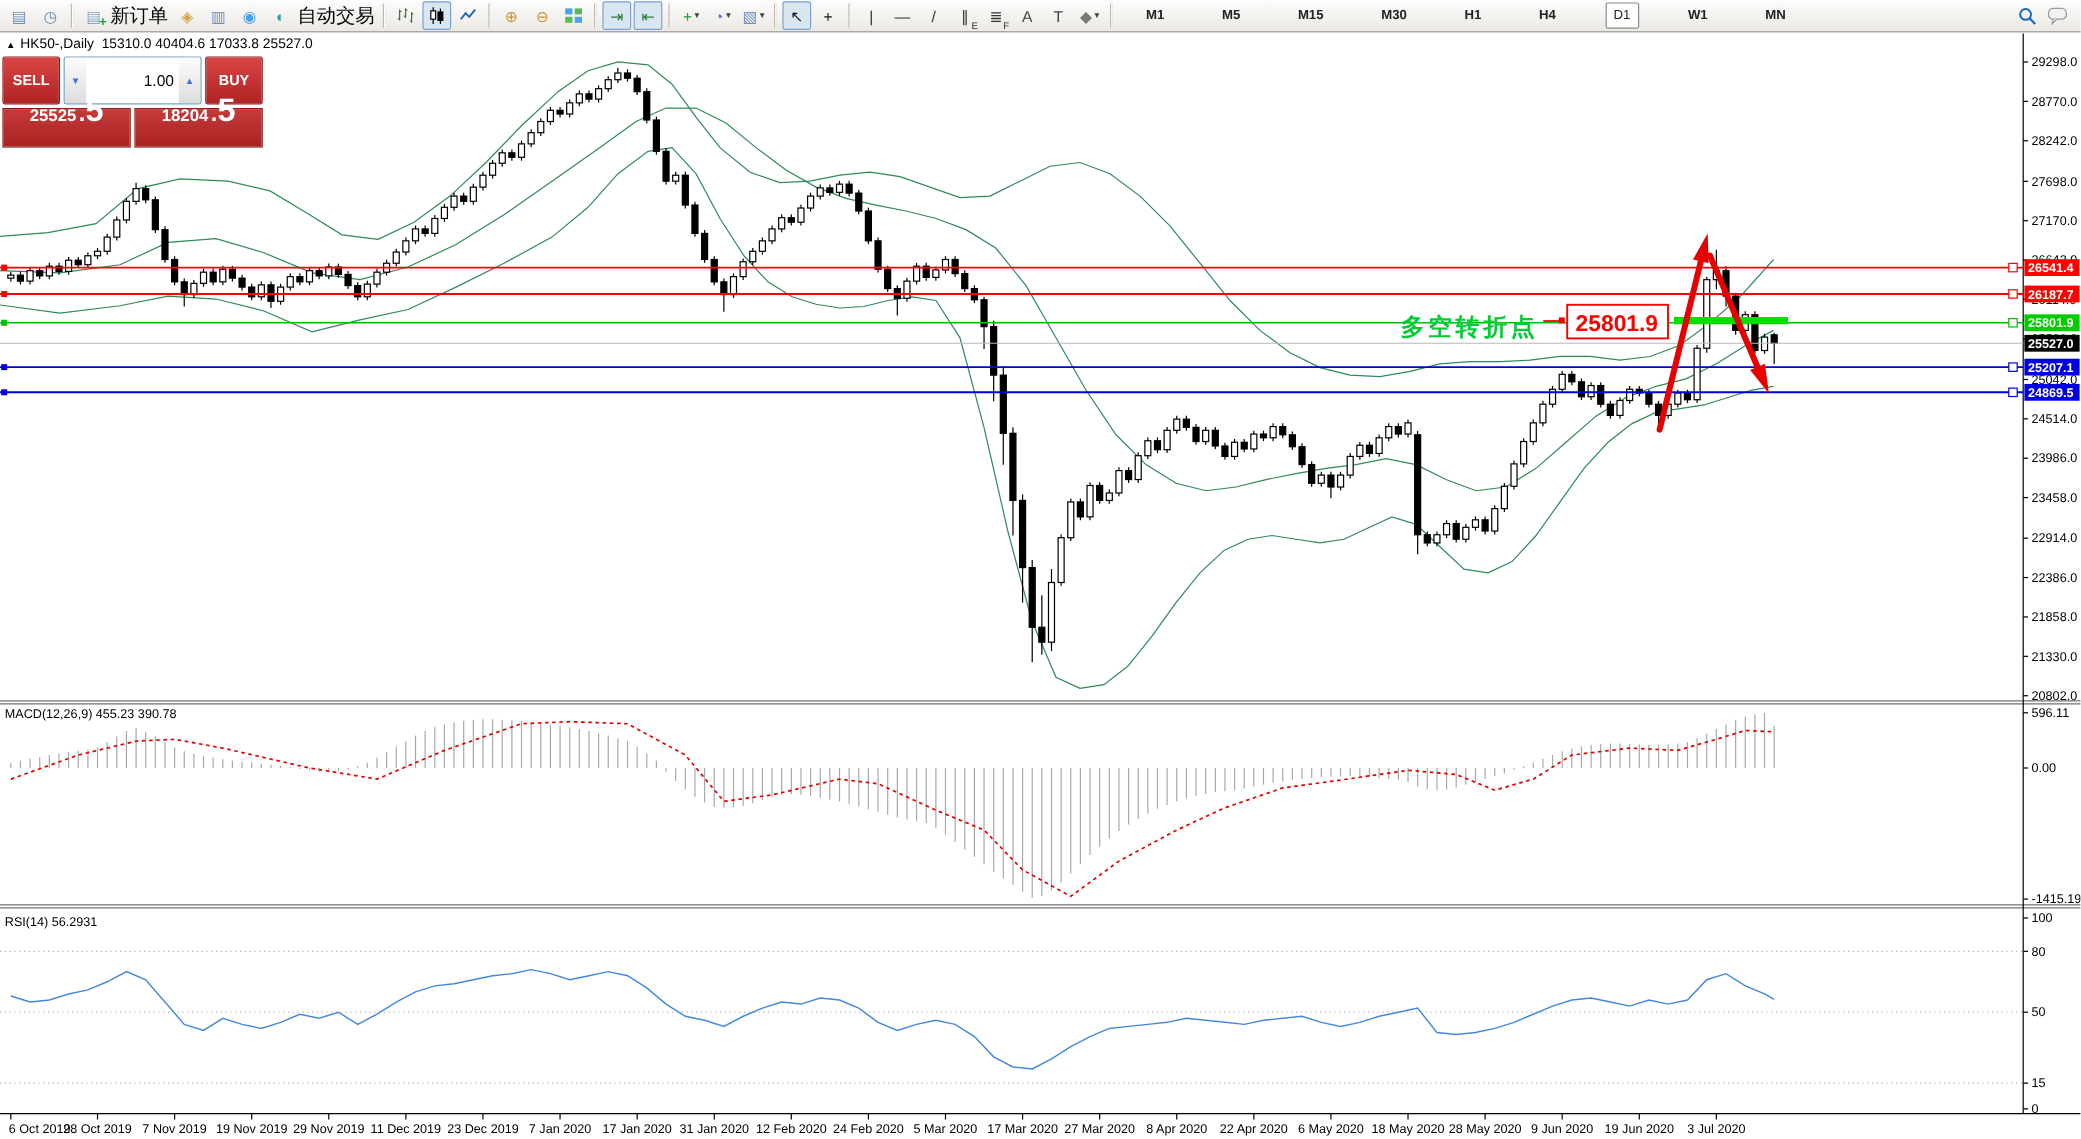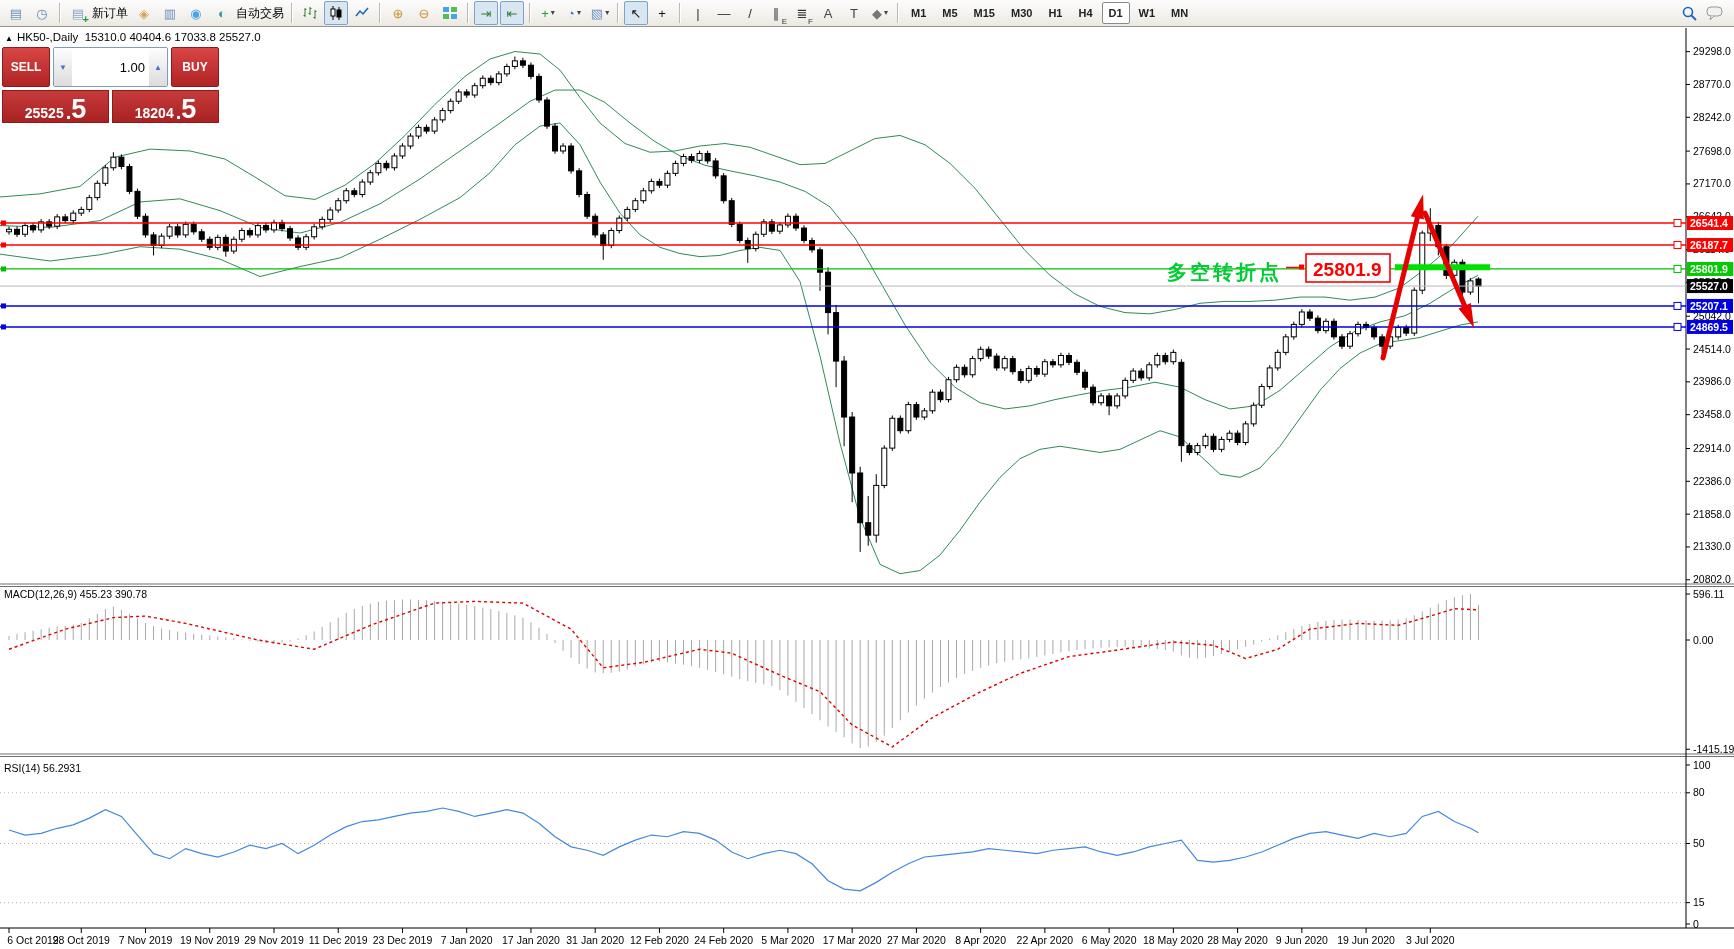--- a/index.html
+++ b/index.html
@@ -10,43 +10,43 @@
     background:linear-gradient(#fdfdfd,#ece9e3);border-bottom:1px solid #979593;
     display:flex;align-items:center;padding-left:3px;box-sizing:border-box;}
   .tbtn{height:22px;min-width:22px;display:inline-flex;align-items:center;justify-content:center;
     border:1px solid transparent;border-radius:2px;font-size:13px;line-height:1;cursor:default;
     position:relative;margin:0 1px;color:#555;}
   .tbtn.pressed{background:#d8e6f2;border-color:#7da2ce;}
   .tbtn .glyph{pointer-events:none;}
   .tbtn .badge{position:absolute;right:0;bottom:-1px;font-size:11px;font-weight:bold;color:#1d9e33;}
   .tbtn .sub{position:absolute;right:0;bottom:-2px;font-size:8px;color:#333;}
   .tbtn .dd{font-size:8px;color:#444;margin-left:2px;}
-  .tlabel{font-size:12px;color:#000;margin:0 3px 0 1px;white-space:nowrap;text-align:center;}
+  .tlabel{font-size:16px;color:#000;margin:0 3px 0 1px;white-space:nowrap;text-align:center;}
   .tsep{width:1px;height:20px;background:#bdbab4;margin:0 4px;border-right:1px solid #fff;}
   .tf{font-size:11px;color:#222;height:20px;padding:0 6px;display:inline-flex;align-items:center;
-    border:1px solid transparent;border-radius:2px;margin:0 1px;font-weight:bold;}
-  .tf.pressed{background:#fff;border-color:#8a8a8a;font-weight:bold;}
+    border:1px solid transparent;border-radius:2px;margin:0 17px;font-weight:bold;}
+  .tf.pressed{background:#fff;border-color:#8a8a8a;font-weight:normal;}
   #tb-right{margin-left:auto;display:flex;align-items:center;margin-right:6px;}
   
   #symbol-header{position:absolute;left:5px;top:31px;font-size:11.5px;color:#000;z-index:5;}
   #symbol-header .tri{font-size:8px;margin-right:4px;}
   
   #trade-panel{position:absolute;left:2px;top:47px;width:217px;z-index:6;}
   .tp-row1{display:flex;height:40px;gap:3px;}
   .tp-btn{flex:0 0 46px;background:linear-gradient(#d94545,#b02424);border:1px solid #8e1b1b;
     border-radius:2px;color:#fff;font-weight:bold;font-size:12px;display:flex;
     align-items:center;justify-content:center;}
   .tp-vol{flex:1;display:flex;background:#fff;border:1px solid #7f9db9;border-radius:2px;overflow:hidden;}
   .tp-step{width:18px;background:linear-gradient(#fdfdfd,#dcdcdc);border:0;color:#4a6fd4;
     font-size:8px;display:flex;align-items:center;justify-content:center;}
   .tp-vol input{flex:1;border:0;outline:none;text-align:right;font-size:13px;width:60px;
     font-family:Liberation Sans, sans-serif;padding-right:4px;}
   .tp-row2{display:flex;gap:3px;margin-top:3px;height:33px;}
   .tp-price{flex:1;background:linear-gradient(#c63a3a,#a92222);border:1px solid #8e1b1b;
-    color:#fff;display:flex;align-items:flex-end;justify-content:center;padding-bottom:1px;}
+    color:#fff;display:flex;align-items:flex-end;justify-content:center;padding-bottom:18px;}
   .pm{font-size:14px;font-weight:bold;line-height:1.1;}
   .pd{font-size:20px;font-weight:bold;line-height:.9;margin-left:2px;}
   .pb{font-size:27px;font-weight:bold;line-height:.85;}
   
   #chart{position:absolute;left:0;top:0;}
   text{font-family:"Liberation Sans",sans-serif;}
 </style>
 </head>
 <body>
 <div id="app">

